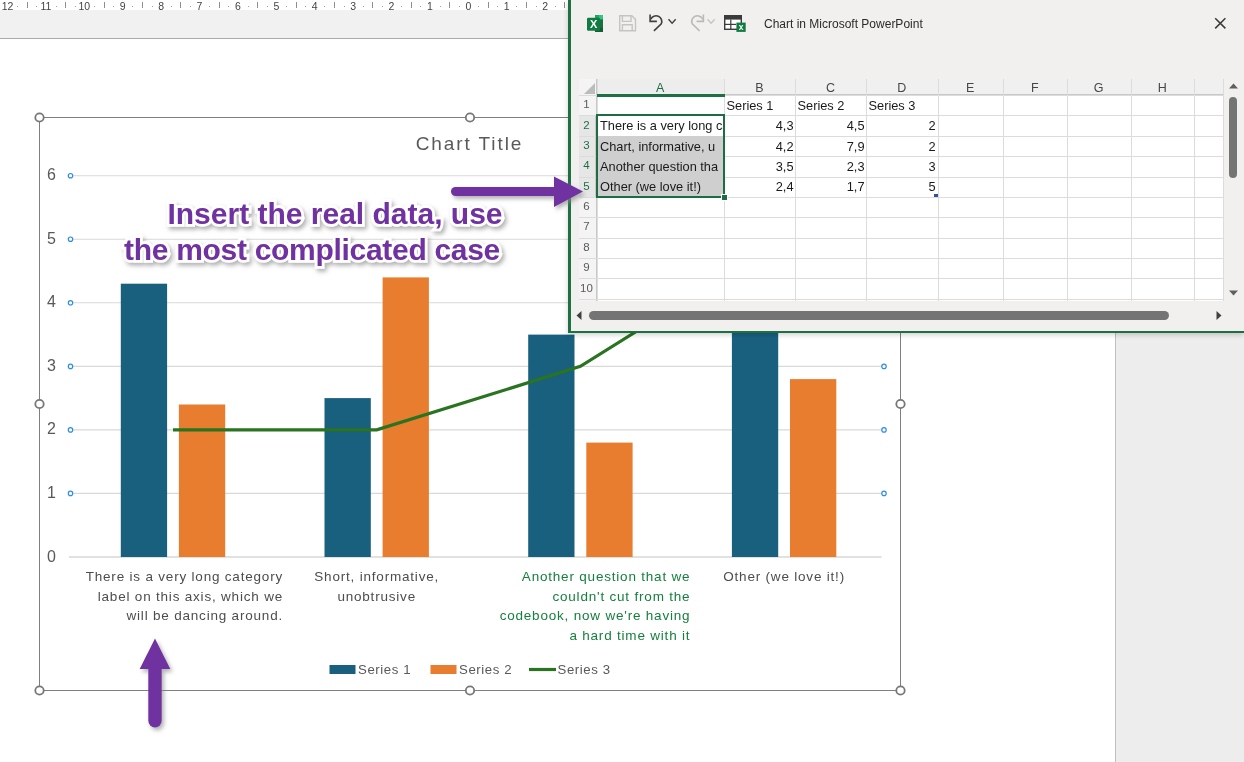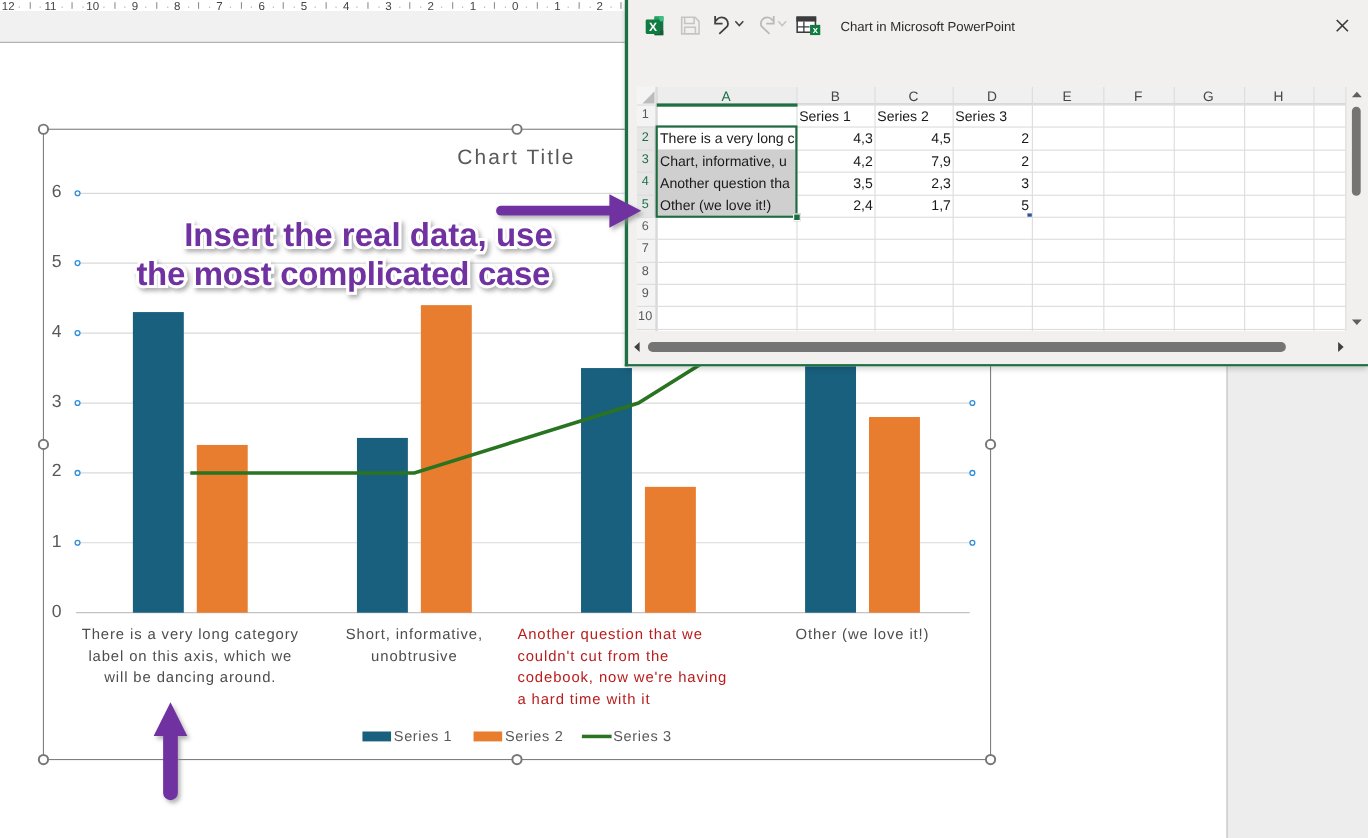--- a/index.html
+++ b/index.html
@@ -167,23 +167,23 @@
     <line x1="529" y1="669.5" x2="556" y2="669.5" stroke="#297321" stroke-width="3.2"></line>
   </svg>
 <div class="abs" style="left:369px;top:132.5px;width:201px;text-align:center;font-size:19px;letter-spacing:1.9px;color:#595959;">Chart Title</div>
 <div class="abs" style="left:26px;top:547.5px;width:30px;text-align:right;font-size:16px;color:#595959;">0</div>
 <div class="abs" style="left:26px;top:483.9px;width:30px;text-align:right;font-size:16px;color:#595959;">1</div>
 <div class="abs" style="left:26px;top:420.4px;width:30px;text-align:right;font-size:16px;color:#595959;">2</div>
 <div class="abs" style="left:26px;top:356.9px;width:30px;text-align:right;font-size:16px;color:#595959;">3</div>
 <div class="abs" style="left:26px;top:293.3px;width:30px;text-align:right;font-size:16px;color:#595959;">4</div>
 <div class="abs" style="left:26px;top:229.8px;width:30px;text-align:right;font-size:16px;color:#595959;">5</div>
 <div class="abs" style="left:26px;top:166.2px;width:30px;text-align:right;font-size:16px;color:#595959;">6</div>
-<div class="abs" style="left:63.0px;top:567px;width:220px;text-align:center;font-size:13.5px;letter-spacing:0.8px;line-height:19.7px;color:#4D4D4D;">There is a very long category<br>label on this axis, which we<br>will be dancing around.</div>
+<div class="abs" style="left:63.0px;top:567px;width:220px;text-align:right;font-size:13.5px;letter-spacing:0.8px;line-height:19.7px;color:#4D4D4D;">There is a very long category<br>label on this axis, which we<br>will be dancing around.</div>
 <div class="abs" style="left:266.7px;top:567px;width:220px;text-align:center;font-size:13.5px;letter-spacing:0.8px;line-height:19.7px;color:#4D4D4D;">Short, informative,<br>unobtrusive</div>
-<div class="abs" style="left:470.4px;top:567px;width:220px;text-align:left;font-size:13.5px;letter-spacing:0.8px;line-height:19.7px;color:#b91c1c;">Another question that we<br>couldn't cut from the<br>codebook, now we're having<br>a hard time with it</div>
+<div class="abs" style="left:470.4px;top:567px;width:220px;text-align:right;font-size:13.5px;letter-spacing:0.8px;line-height:19.7px;color:#15803d;">Another question that we<br>couldn't cut from the<br>codebook, now we're having<br>a hard time with it</div>
 <div class="abs" style="left:674.1px;top:567px;width:220px;text-align:center;font-size:13.5px;letter-spacing:0.8px;line-height:19.7px;color:#4D4D4D;">Other (we love it!)</div>
 <div class="abs" style="left:358px;top:661.5px;font-size:13.2px;letter-spacing:0.6px;color:#595959;">Series 1</div>
 <div class="abs" style="left:459px;top:661.5px;font-size:13.2px;letter-spacing:0.6px;color:#595959;">Series 2</div>
 <div class="abs" style="left:557.5px;top:661.5px;font-size:13.2px;letter-spacing:0.6px;color:#595959;">Series 3</div>
 <div class="abs" style="left:568px;top:0;width:676px;height:333px;background:#F1F0EF;box-shadow:0 2px 5px rgba(0,0,0,0.18);">
     <svg class="abs" style="left:17px;top:0px;" width="162" height="34" viewBox="0 0 162 34">
 
 <rect x="10" y="15" width="8" height="17" fill="#1D6F42"></rect>
 <rect x="10" y="15" width="8" height="4.3" fill="#21A366"></rect>
 <rect x="14" y="15" width="4" height="4.3" fill="#33C481"></rect>

